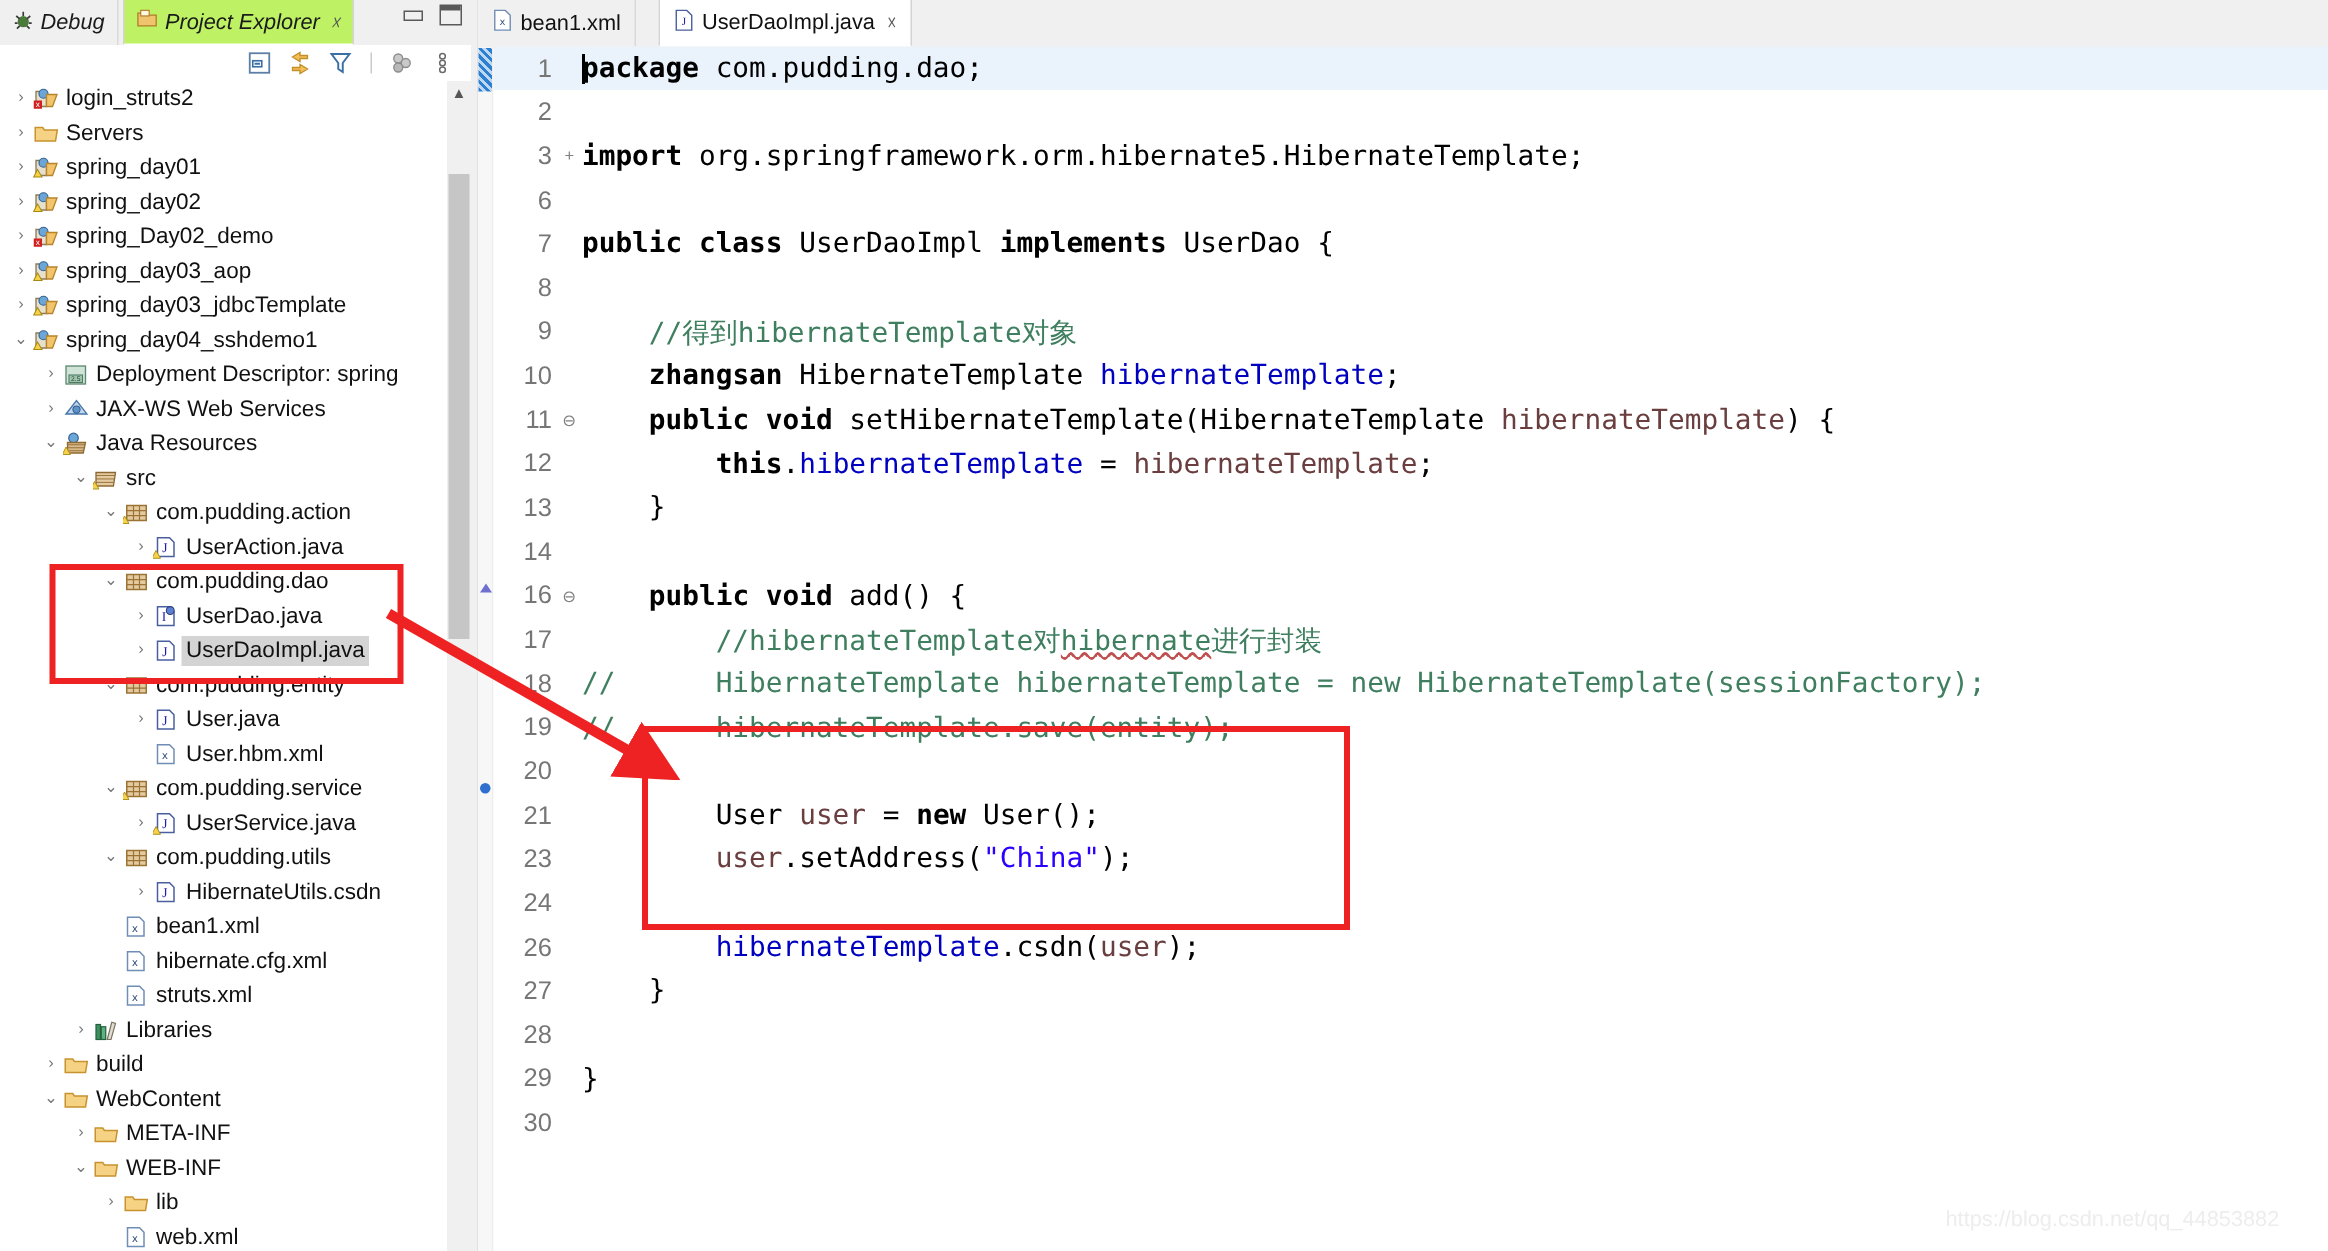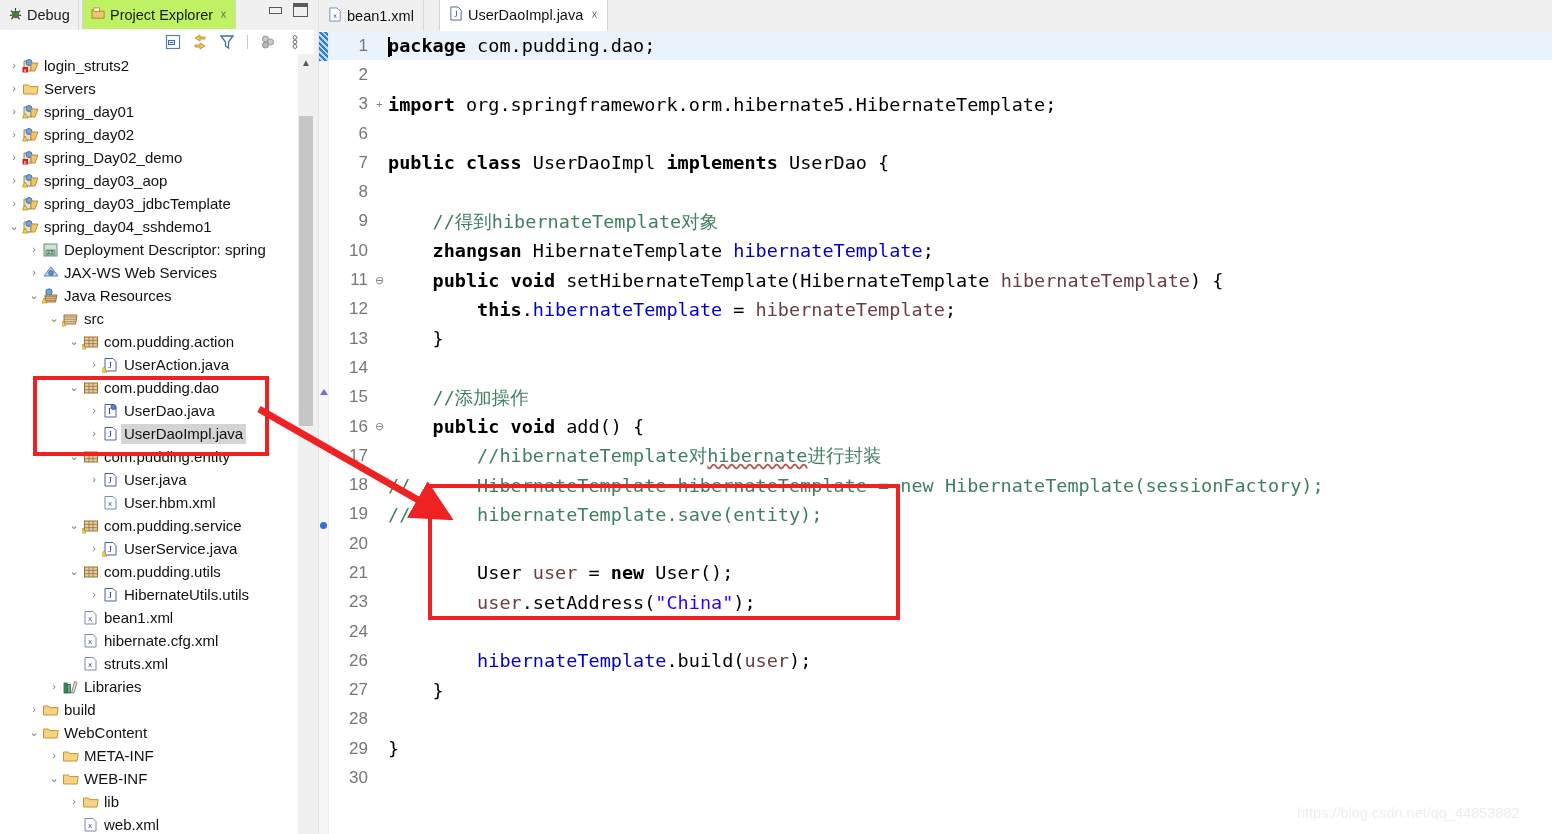--- a/index.html
+++ b/index.html
@@ -36,20 +36,21 @@
     position: absolute;
     top: 0; height: 30px;
     display: flex;
     align-items: center;
     gap: 4px;
     padding: 0 8px;
     font-size: 14.5px;
     color: #1a1a1a;
     box-sizing: border-box;
     white-space: nowrap;
+    font-style: italic;
   }
   .view-tab.inactive {
     left: 0;
     background: #f0f0f0;
     border-right: 1px solid #d9d9d9;
   }
   .view-tab.active {
     left: 82px;
     background: #bef264;
     border: 1px solid #d4d4d4;
@@ -647,21 +648,21 @@
         <span class="tr-label">com.pudding.utils</span>
       </div>
       <div class="tree-row" style="padding-left: 86px;">
         <span class="twisty">›</span>
         <span class="tr-icon">
           <svg width="18" height="18" viewBox="0 0 18 18">
             <path d="M3 2.5 L11 2.5 L14 5.5 L14 15 L3 15 Z" fill="#ffffff" stroke="#4a5fa0" stroke-width="1"></path>
             <text x="8" y="12" font-size="9" fill="#2020b0" text-anchor="middle" font-family="serif">J</text>
           </svg>
         </span>
-        <span class="tr-label">HibernateUtils.utils</span>
+        <span class="tr-label">HibernateUtils.csdn</span>
       </div>
       <div class="tree-row" style="padding-left: 66px;">
         <span class="twisty"></span>
         <span class="tr-icon">
           <svg width="18" height="18" viewBox="0 0 18 18">
             <path d="M3 2.5 L11 2.5 L14 5.5 L14 15 L3 15 Z" fill="#ffffff" stroke="#6f8db5" stroke-width="1"></path>
             <text x="8" y="12" font-size="7" fill="#2a4a7a" text-anchor="middle" font-family="monospace">x</text>
           </svg>
         </span>
         <span class="tr-label">bean1.xml</span>
@@ -797,30 +798,29 @@
       <div class="cline"><span class="lnum">3</span><span class="fold">+</span><span class="ctext"><span class="k">import</span><span class="pl"> org.springframework.orm.hibernate5.HibernateTemplate;</span></span></div>
       <div class="cline"><span class="lnum">6</span><span class="fold"></span><span class="ctext"></span></div>
       <div class="cline"><span class="lnum">7</span><span class="fold"></span><span class="ctext"><span class="k">public</span><span class="pl"> </span><span class="k">class</span><span class="pl"> UserDaoImpl </span><span class="k">implements</span><span class="pl"> UserDao {</span></span></div>
       <div class="cline"><span class="lnum">8</span><span class="fold"></span><span class="ctext"></span></div>
       <div class="cline"><span class="lnum">9</span><span class="fold"></span><span class="ctext"><span class="cm">    //得到hibernateTemplate对象</span></span></div>
       <div class="cline"><span class="lnum">10</span><span class="fold"></span><span class="ctext"><span class="pl">    </span><span class="k">zhangsan</span><span class="pl"> HibernateTemplate </span><span class="fl">hibernateTemplate</span><span class="pl">;</span></span></div>
       <div class="cline"><span class="lnum">11</span><span class="fold">⊖</span><span class="ctext"><span class="pl">    </span><span class="k">public</span><span class="pl"> </span><span class="k">void</span><span class="pl"> setHibernateTemplate(HibernateTemplate </span><span class="pm">hibernateTemplate</span><span class="pl">) {</span></span></div>
       <div class="cline"><span class="lnum">12</span><span class="fold"></span><span class="ctext"><span class="pl">        </span><span class="k">this</span><span class="pl">.</span><span class="fl">hibernateTemplate</span><span class="pl"> = </span><span class="pm">hibernateTemplate</span><span class="pl">;</span></span></div>
       <div class="cline"><span class="lnum">13</span><span class="fold"></span><span class="ctext"><span class="pl">    }</span></span></div>
       <div class="cline"><span class="lnum">14</span><span class="fold"></span><span class="ctext"></span></div>
-      <div class="cline"><span class="lnum">15</span><span class="fold"></span><span class="ctext"><span class="cm">    //添加操作</span></span></div>
       <div class="cline"><span class="lnum">16</span><span class="fold">⊖</span><span class="ctext"><span class="pl">    </span><span class="k">public</span><span class="pl"> </span><span class="k">void</span><span class="pl"> add() {</span></span></div>
       <div class="cline"><span class="lnum">17</span><span class="fold"></span><span class="ctext"><span class="cm">        //hibernateTemplate对</span><span class="cm sq">hibernate</span><span class="cm">进行封装</span></span></div>
       <div class="cline"><span class="lnum">18</span><span class="fold"></span><span class="ctext"><span class="cm">//      HibernateTemplate hibernateTemplate = new HibernateTemplate(sessionFactory);</span></span></div>
       <div class="cline"><span class="lnum">19</span><span class="fold"></span><span class="ctext"><span class="cm">//      hibernateTemplate.save(entity);</span></span></div>
       <div class="cline"><span class="lnum">20</span><span class="fold"></span><span class="ctext"></span></div>
       <div class="cline"><span class="lnum">21</span><span class="fold"></span><span class="ctext"><span class="pl">        User </span><span class="pm">user</span><span class="pl"> = </span><span class="k">new</span><span class="pl"> User();</span></span></div>
       <div class="cline"><span class="lnum">23</span><span class="fold"></span><span class="ctext"><span class="pl">        </span><span class="pm">user</span><span class="pl">.setAddress(</span><span class="st">"China"</span><span class="pl">);</span></span></div>
       <div class="cline"><span class="lnum">24</span><span class="fold"></span><span class="ctext"></span></div>
-      <div class="cline"><span class="lnum">26</span><span class="fold"></span><span class="ctext"><span class="pl">        </span><span class="fl">hibernateTemplate</span><span class="pl">.build(</span><span class="pm">user</span><span class="pl">);</span></span></div>
+      <div class="cline"><span class="lnum">26</span><span class="fold"></span><span class="ctext"><span class="pl">        </span><span class="fl">hibernateTemplate</span><span class="pl">.csdn(</span><span class="pm">user</span><span class="pl">);</span></span></div>
       <div class="cline"><span class="lnum">27</span><span class="fold"></span><span class="ctext"><span class="pl">    }</span></span></div>
       <div class="cline"><span class="lnum">28</span><span class="fold"></span><span class="ctext"></span></div>
       <div class="cline"><span class="lnum">29</span><span class="fold"></span><span class="ctext"><span class="pl">}</span></span></div>
       <div class="cline"><span class="lnum">30</span><span class="fold"></span><span class="ctext"></span></div>
     </div>
 </div>
 
 <div class="anno-box" id="anno-box-tree"></div>
 <div class="anno-box" id="anno-box-code"></div>
 <svg id="anno-arrow" viewBox="0 0 200 115">

